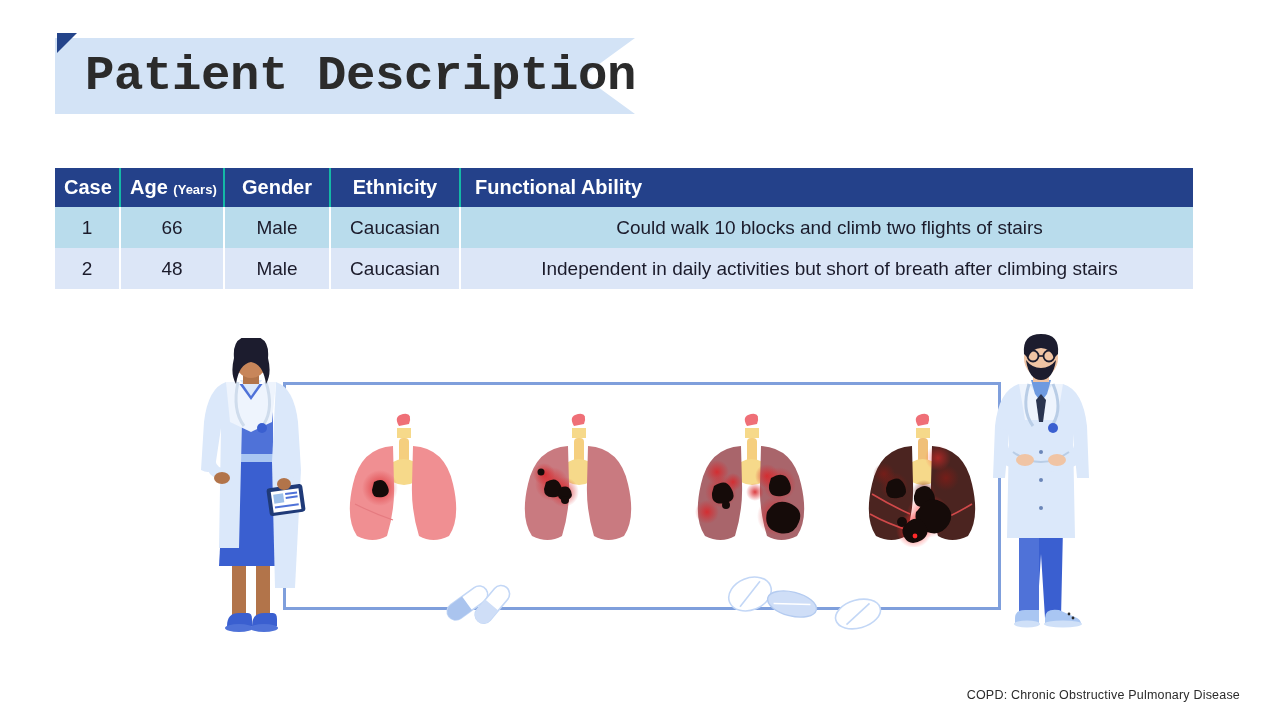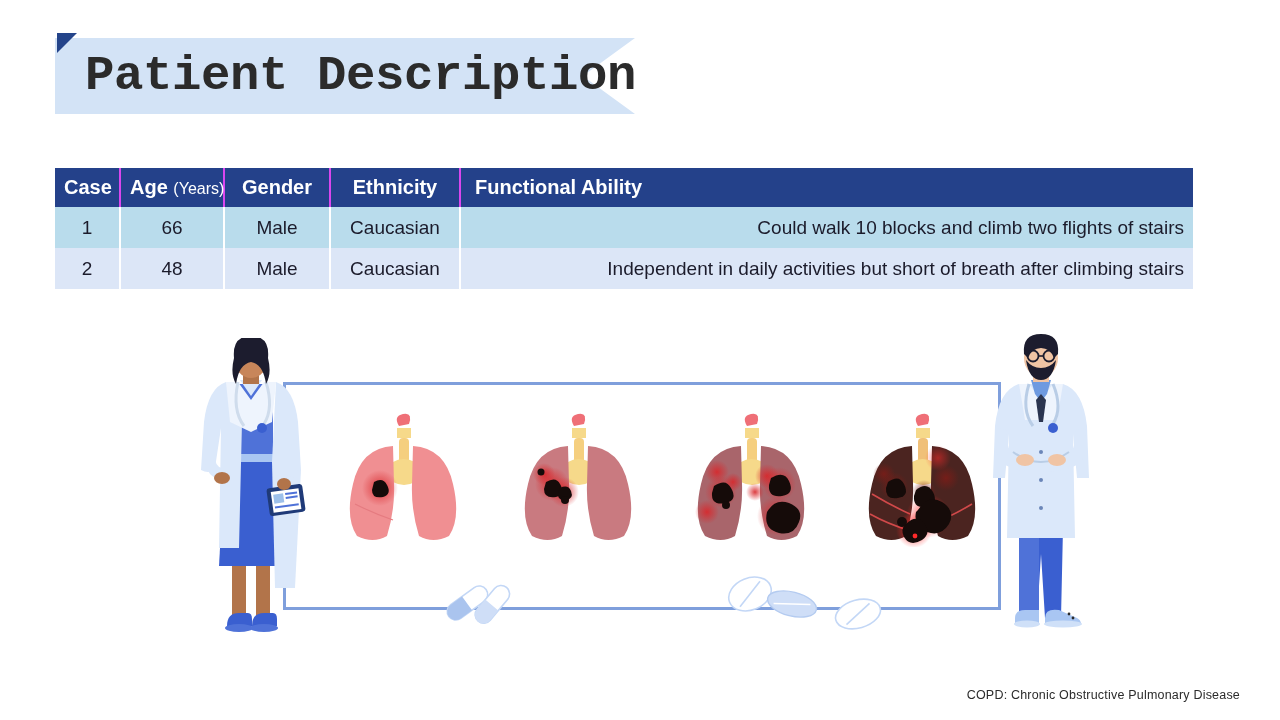--- a/index.html
+++ b/index.html
@@ -44,35 +44,35 @@
     table-layout: fixed;
   }
   #patient-table th {
     background: #24418a;
     color: #ffffff;
     font-size: 20px;
     font-weight: bold;
     height: 39px;
     padding: 0 9px;
     text-align: center;
-    border-right: 2px solid #d946ef;
+    border-right: 2px solid #14b8a6;
     white-space: nowrap;
   }
   #patient-table th:last-child { border-right: none; text-align: left; padding-left: 14px; }
-  #patient-table th .unit { font-size: 16px; font-weight: normal; }
+  #patient-table th .unit { font-size: 13px; font-weight: bold; }
   #patient-table td {
     font-size: 19px;
     color: #1b1b2b;
     height: 41px;
     padding: 0 9px;
     text-align: center;
     border-right: 2px solid #ffffff;
     white-space: nowrap;
   }
-  #patient-table td:last-child { border-right: none; text-align: right; padding-left: 14px; }
+  #patient-table td:last-child { border-right: none; text-align: center; padding-left: 14px; }
   #patient-table tr.row-a td { background: #b9dcec; }
   #patient-table tr.row-b td { background: #dce6f7; }
   .col-case { width: 66px; }
   .col-age { width: 104px; }
   .col-gender { width: 106px; }
   .col-eth { width: 130px; margin-left: 15px; }
 
   
   #illustration { position: absolute; left: 0; top: 320px; width: 1280px; height: 330px; }
   #blue-frame {

